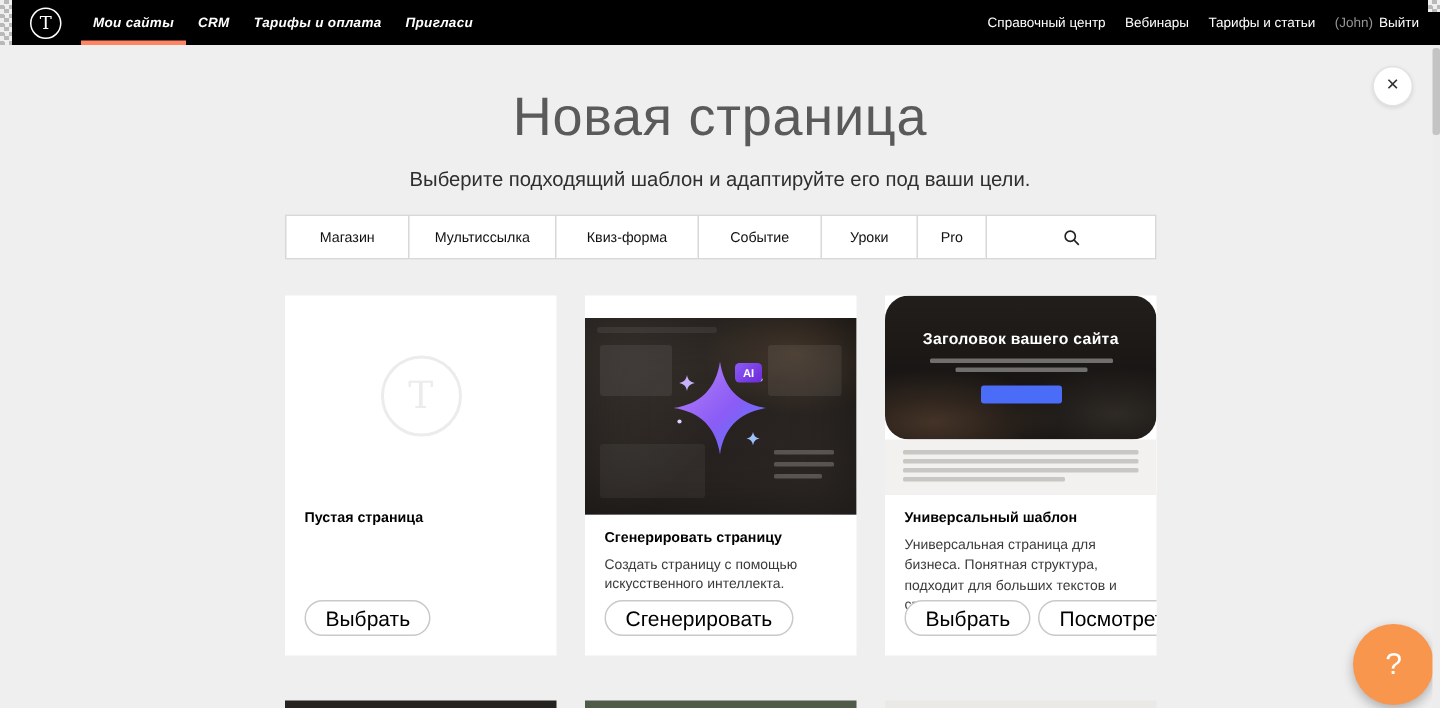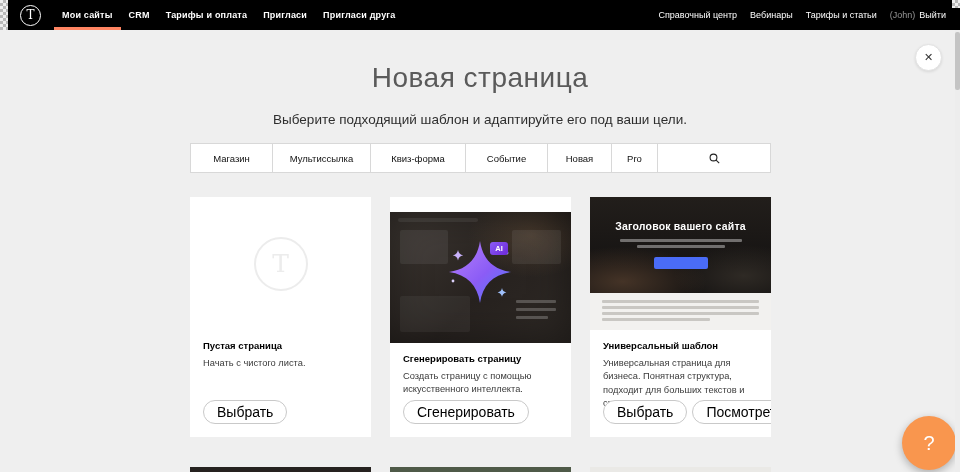--- a/index.html
+++ b/index.html
@@ -27,39 +27,39 @@
   .checker-right { position:absolute; right:0; top:0; width:8px; height:8px; z-index:7; }
   .logo {
     width:21px; height:21px; border:1.5px solid #fff; border-radius:50%;
     color:#fff; display:flex; align-items:center; justify-content:center;
     align-self:center; font-family:"DejaVu Serif", serif; font-size:12px;
     cursor:pointer; flex:0 0 auto;
   }
   .nav-left { display:flex; align-items:stretch; margin-left:13px; }
   .nav-left .nav-item {
     color:#fff; font-size:9px; font-weight:700; letter-spacing:.2px;
-    display:flex; align-items:center; padding:0 8px; cursor:pointer; height:30px;
+    display:flex; align-items:center; padding:0 8px; cursor:pointer; height:30px;font-style:italic;
   }
   .nav-left .nav-item.active { box-shadow:inset 0 -3px 0 var(--accent); }
   .nav-right { display:flex; align-items:center; margin-left:auto; margin-right:14px; gap:13px; }
   .nav-right a { color:#fff; font-size:9px; cursor:pointer; }
   .account { display:flex; align-items:center; gap:4px; }
   .account .user { color:#969696; font-size:9px; }
 
   
   .close-btn {
     position:absolute; top:44px; left:915px; width:27px; height:27px;
     border-radius:50%; background:#fff; border:1px solid #e2e2e2;
     box-shadow:0 1px 3px rgba(0,0,0,.10);
     display:flex; align-items:center; justify-content:center; cursor:pointer; z-index:5;
   }
   .close-btn span { font-size:11px; color:#333; line-height:1; }
   .page-title {
     position:absolute; top:56px; left:0; width:960px; text-align:center;
-    font-size:28px; font-weight:300; color:#5a5a5a; letter-spacing:.5px; line-height:44px;
+    font-size:36px; font-weight:300; color:#5a5a5a; letter-spacing:.5px; line-height:44px;
   }
   .page-subtitle {
     position:absolute; top:112px; left:0; width:960px; text-align:center;
     font-size:13.5px; color:#2e2e2e;
   }
 
   
   .tabs {
     position:absolute; top:143px; left:190px; width:581px; height:30px;
     display:flex; background:#fff; border:1px solid #d8d8d8;
@@ -116,21 +116,21 @@
   }
 
   
   .preview-universal { cursor:pointer; }
   .preview-hero {
     height:96px;
     background:
       radial-gradient(120px 50px at 18% 88%, rgba(140,100,70,.40), transparent 70%),
       radial-gradient(100px 44px at 85% 82%, rgba(95,85,72,.35), transparent 70%),
       linear-gradient(180deg,#221e1b,#151312 75%);
-    display:flex; flex-direction:column; align-items:center; padding-top:23px;
+    display:flex; flex-direction:column; align-items:center; padding-top:23px;border-radius:16px;
   }
   .hero-title { color:#fff; font-size:10.5px; font-weight:700; letter-spacing:.2px; }
   .hero-line { height:3px; background:rgba(255,255,255,.38); border-radius:1px; }
   .hero-line1 { width:122px; margin-top:7px; }
   .hero-line2 { width:88px; margin-top:3px; }
   .hero-btn { width:54px; height:12px; border-radius:2px; background:var(--hero_button); margin-top:9px; }
   .preview-text {
     height:37px; background:#f2f1ef; padding:7px 12px 0;
     display:flex; flex-direction:column; gap:3.5px;
   }
@@ -161,21 +161,20 @@
 
 <header class="topbar">
   <div class="logo">
     <span>T</span>
   </div>
   <nav class="nav-left">
     <a class="nav-item active">Мои сайты</a>
     <a class="nav-item">CRM</a>
     <a class="nav-item">Тарифы и оплата</a>
     <a class="nav-item">Пригласи</a>
-    <a class="nav-item">Пригласи друга</a>
   </nav>
   <nav class="nav-right">
     <a>Справочный центр</a>
     <a>Вебинары</a>
     <a>Тарифы и статьи</a>
     <span class="account">
       <span class="user">(John)</span>
       <a>Выйти</a>
     </span>
   </nav>
@@ -187,41 +186,40 @@
   <span>✕</span>
 </button>
 <h1 class="page-title">Новая страница</h1>
 <p class="page-subtitle">Выберите подходящий шаблон и адаптируйте его под ваши цели.</p>
 
 <div class="tabs">
   <div class="tab" style="width:82px">Магазин</div>
   <div class="tab" style="width:98px">Мультиссылка</div>
   <div class="tab" style="width:95px">Квиз-форма</div>
   <div class="tab" style="width:82px">Событие</div>
-  <div class="tab" style="width:64px">Новая</div>
+  <div class="tab" style="width:64px">Уроки</div>
   <div class="tab" style="width:46px">Pro</div>
   <div class="tab">
     <svg width="11" height="11" viewBox="0 0 11 11">
       <circle cx="4.5" cy="4.5" r="3.4" fill="none" stroke="#222" stroke-width="1.1"></circle>
       <line x1="7.1" y1="7.1" x2="10.2" y2="10.2" stroke="#222" stroke-width="1.1"></line>
     </svg>
   </div>
 </div>
 
 <div class="cards">
 
   <div class="card">
     <div class="preview-blank">
       <div class="watermark">
         <span>T</span>
       </div>
     </div>
     <div class="card-info">
       <div class="card-title">Пустая страница</div>
-      <div class="card-desc">Начать с чистого листа.</div>
     </div>
     <div class="card-actions">
       <button class="pill-btn">Выбрать</button>
     </div>
   </div>
 
   <div class="card">
     <div class="preview-ai">
       <div class="ph" style="left:8px; top:6px; width:80px; height:4px;"></div>
       <div class="ph" style="left:10px; top:18px; width:48px; height:34px;"></div>

